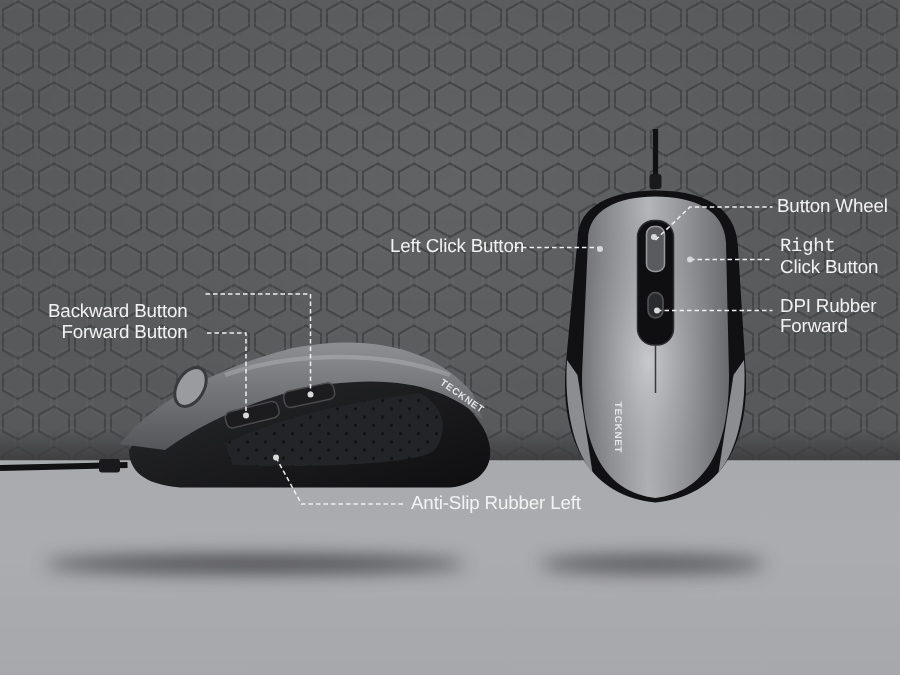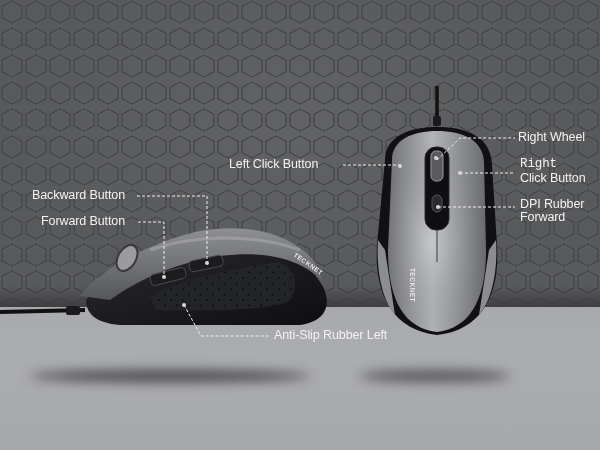--- a/index.html
+++ b/index.html
@@ -138,23 +138,23 @@
       <circle cx="400" cy="166" r="2"></circle>
       <circle cx="436" cy="158" r="2"></circle>
       <circle cx="460" cy="173" r="2"></circle>
       <circle cx="438" cy="207" r="2"></circle>
       <circle cx="207" cy="263" r="2"></circle>
       <circle cx="164" cy="277" r="2"></circle>
       <circle cx="184" cy="305" r="2"></circle>
     </g>
   </svg>
 
-  <span class="label" style="left:229px;top:157px;">Left Click Button</span>
-  <span class="label" style="left:518px;top:130px;">Right Wheel</span>
+  <span class="label" style="left:260px;top:157px;">Left Click Button</span>
+  <span class="label" style="left:518px;top:130px;">Button Wheel</span>
   <span class="label" style="left:520px;top:157px;font-family:Liberation Mono, monospace;">Right</span>
   <span class="label" style="left:520px;top:171px;">Click Button</span>
   <span class="label" style="left:520px;top:197px;">DPI Rubber</span>
   <span class="label" style="left:520px;top:210px;">Forward</span>
-  <span class="label" style="left:32px;top:188px;">Backward Button</span>
+  <span class="label" style="left:32px;top:200px;">Backward Button</span>
   <span class="label" style="left:41px;top:214px;">Forward Button</span>
   <span class="label" style="left:274px;top:328px;">Anti-Slip Rubber Left</span>
 
 </div>
 
 </body></html>

